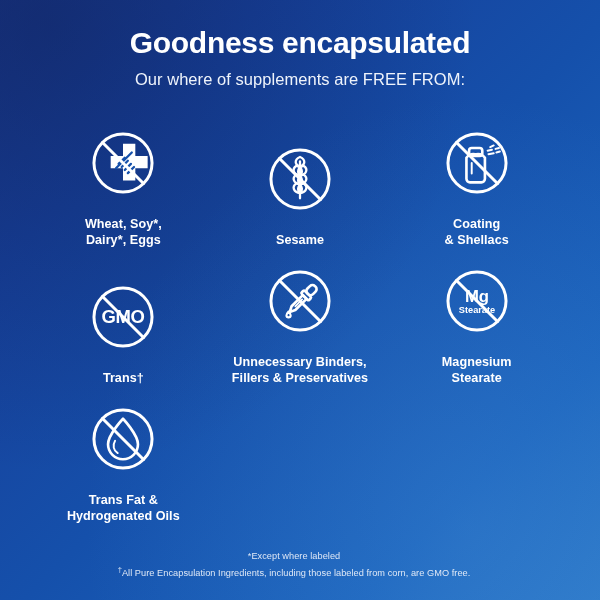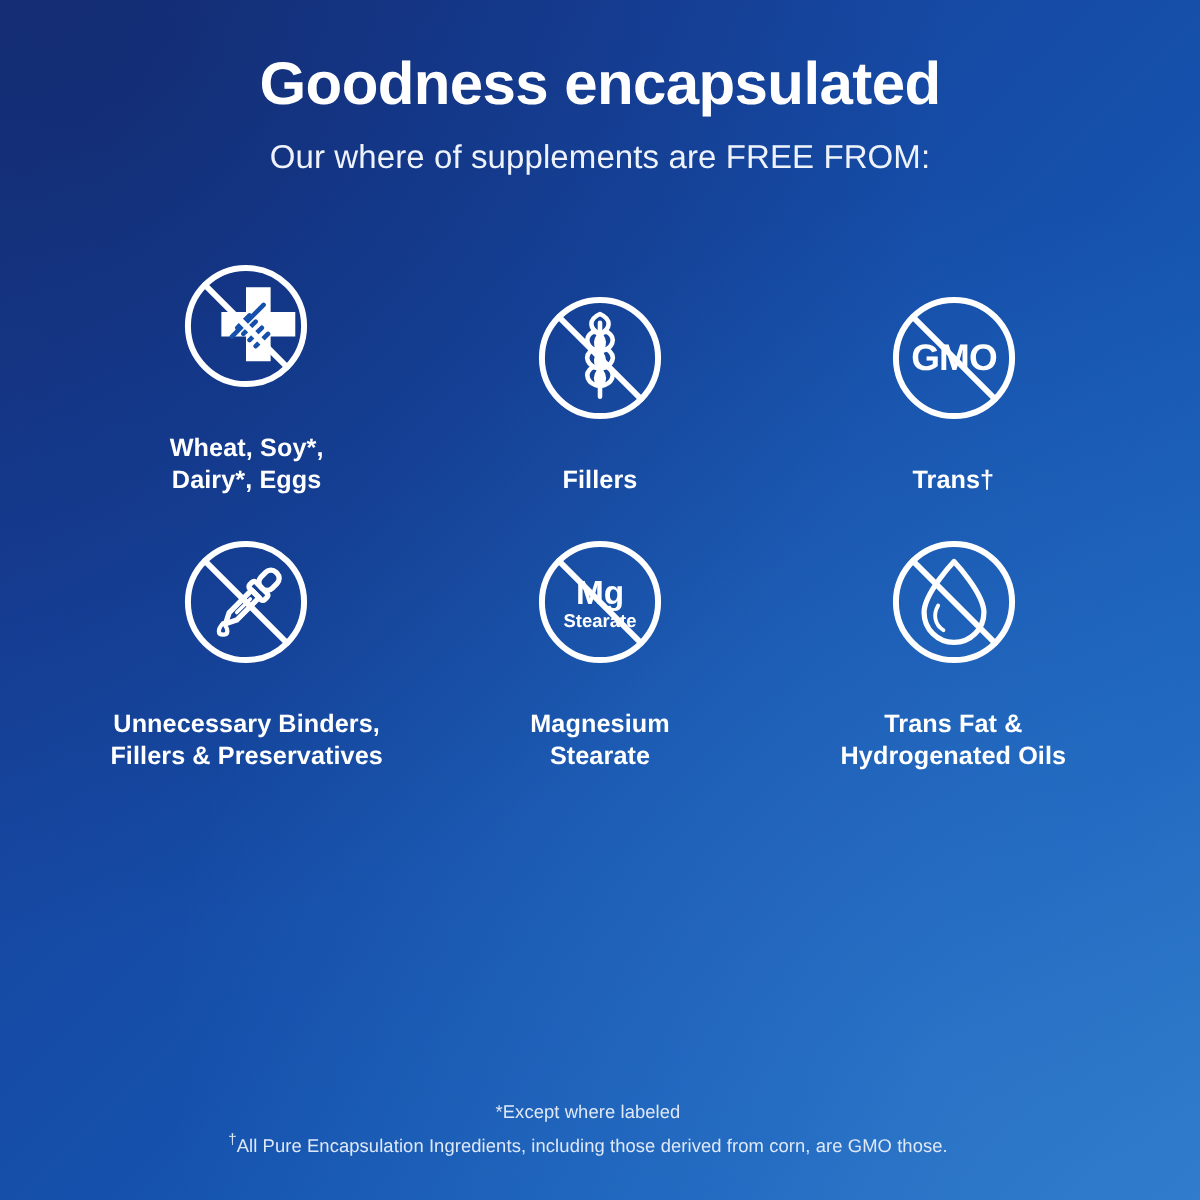--- a/index.html
+++ b/index.html
@@ -171,24 +171,44 @@
           <path d="M50 46 c-7 -1 -10 -7 -4 -11 c6 1 8 7 4 11 z"></path>
           <path d="M50 46 c7 -1 10 -7 4 -11 c-6 1 -8 7 -4 11 z"></path>
           <path d="M50 56 c-7 -1 -10 -7 -4 -11 c6 1 8 7 4 11 z"></path>
           <path d="M50 56 c7 -1 10 -7 4 -11 c-6 1 -8 7 -4 11 z"></path>
           <path d="M50 66 c-7 -1 -10 -7 -4 -11 c6 1 8 7 4 11 z"></path>
           <path d="M50 66 c7 -1 10 -7 4 -11 c-6 1 -8 7 -4 11 z"></path>
           <circle cx="50" cy="50" r="33" stroke-width="3.4"></circle>
           <line x1="26.7" y1="26.7" x2="73.3" y2="73.3" stroke-width="3.4"></line>
         </svg>
       </span>
-      <span class="cell-label">Fillers</span>
-    </div>
-
-
+      <span class="cell-label">Sesame</span>
+    </div>
+
+
+    <div class="cell">
+      <span class="badge">
+        <svg viewBox="0 0 100 100" fill="none" stroke="#ffffff" stroke-width="3.0" stroke-linecap="round" stroke-linejoin="round">
+          <rect x="41" y="33" width="15" height="9" rx="3"></rect>
+          <path d="M38 44 a10 10 0 0 1 10 -4 h1 a10 10 0 0 1 10 4 v24 a4 4 0 0 1 -4 4 h-13 a4 4 0 0 1 -4 -4 z"></path>
+          <line x1="44" y1="50" x2="44" y2="62" stroke-width="2.2"></line>
+          <g stroke-width="2.2">
+            <line x1="62" y1="36" x2="67" y2="35"></line>
+            <line x1="63" y1="40" x2="69" y2="39"></line>
+            <line x1="65" y1="32" x2="69" y2="30"></line>
+            <line x1="71" y1="34" x2="75" y2="33"></line>
+            <line x1="72" y1="38" x2="76" y2="37"></line>
+          </g>
+          <circle cx="50" cy="50" r="33" stroke-width="3.4"></circle>
+          <line x1="26.7" y1="26.7" x2="73.3" y2="73.3" stroke-width="3.4"></line>
+        </svg>
+      </span>
+      <span class="cell-label">Coating
+&amp; Shellacs</span>
+    </div>
 
     <div class="cell">
       <span class="badge">
         <svg viewBox="0 0 100 100" fill="none" stroke="#ffffff" stroke-width="3.4" stroke-linecap="round" stroke-linejoin="round">
           <text class="gmo-text" x="50" y="57" fill="#ffffff" stroke="none" text-anchor="middle" font-family="Liberation Sans, sans-serif">GMO</text>
           <circle cx="50" cy="50" r="33"></circle>
           <line x1="26.7" y1="26.7" x2="73.3" y2="73.3"></line>
         </svg>
       </span>
       <span class="cell-label">Trans†</span>
@@ -235,16 +255,16 @@
         </svg>
       </span>
       <span class="cell-label">Trans Fat &amp;
 Hydrogenated Oils</span>
     </div>
 
   </div>
 
   <div class="footer">
     <p class="footnote">*Except where labeled</p>
-    <p class="footnote"><span class="sup">†</span><span>All Pure Encapsulation Ingredients, including those derived from corn, are GMO those.</span></p>
+    <p class="footnote"><span class="sup">†</span><span>All Pure Encapsulation Ingredients, including those labeled from corn, are GMO free.</span></p>
   </div>
 
 </div>
 
 </body></html>

